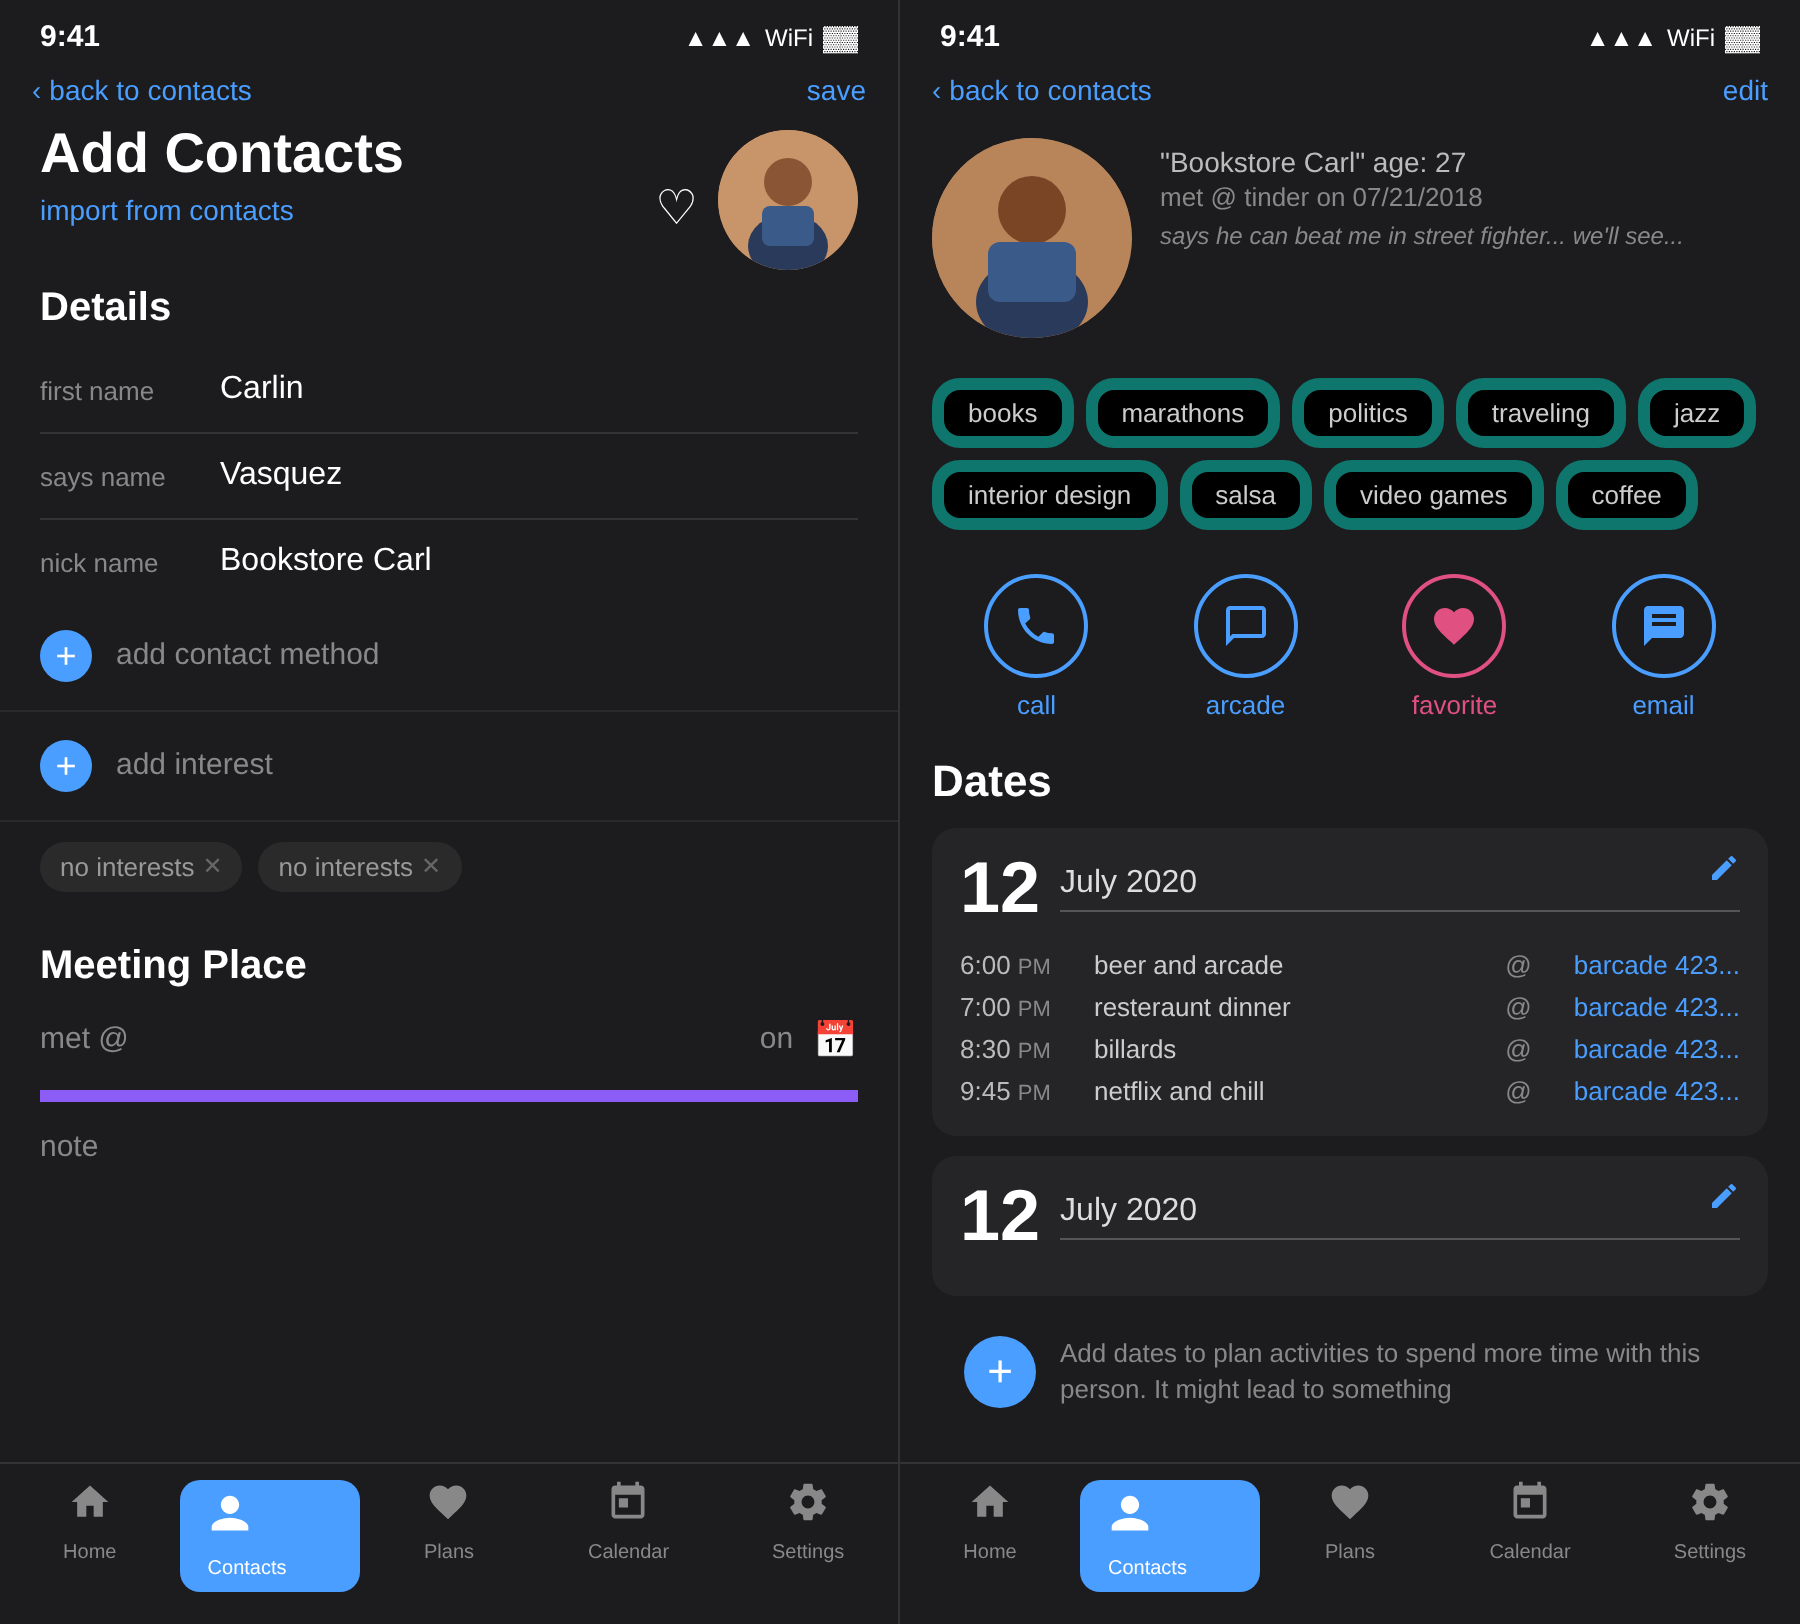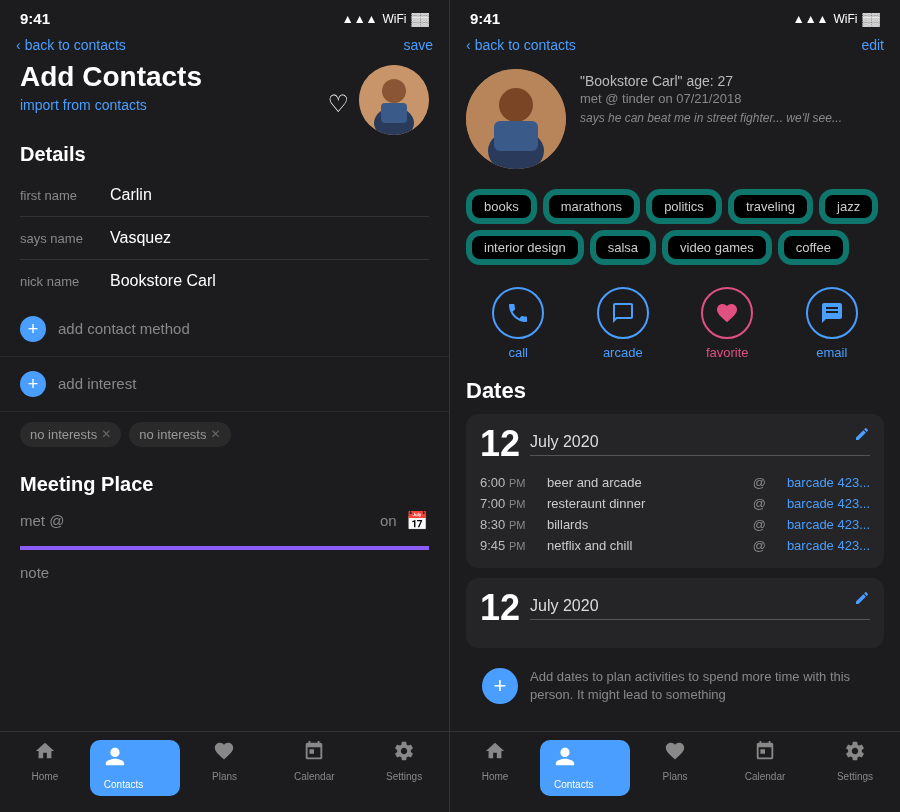--- a/index.html
+++ b/index.html
@@ -207,21 +207,21 @@
       font-size: 20px;
       font-weight: 700;
       color: #fff;
       margin-bottom: 14px;
     }
     .meeting-row {
       display: flex;
       align-items: center;
       gap: 10px;
       padding-bottom: 14px;
-      border-bottom: 4px solid #8b5cf6;
+      border-bottom: 6px solid #8b5cf6;
     }
     .meeting-label {
       font-size: 15px;
       color: #888;
     }
     .meeting-input {
       flex: 1;
       font-size: 15px;
       color: #555;
       background: transparent;

